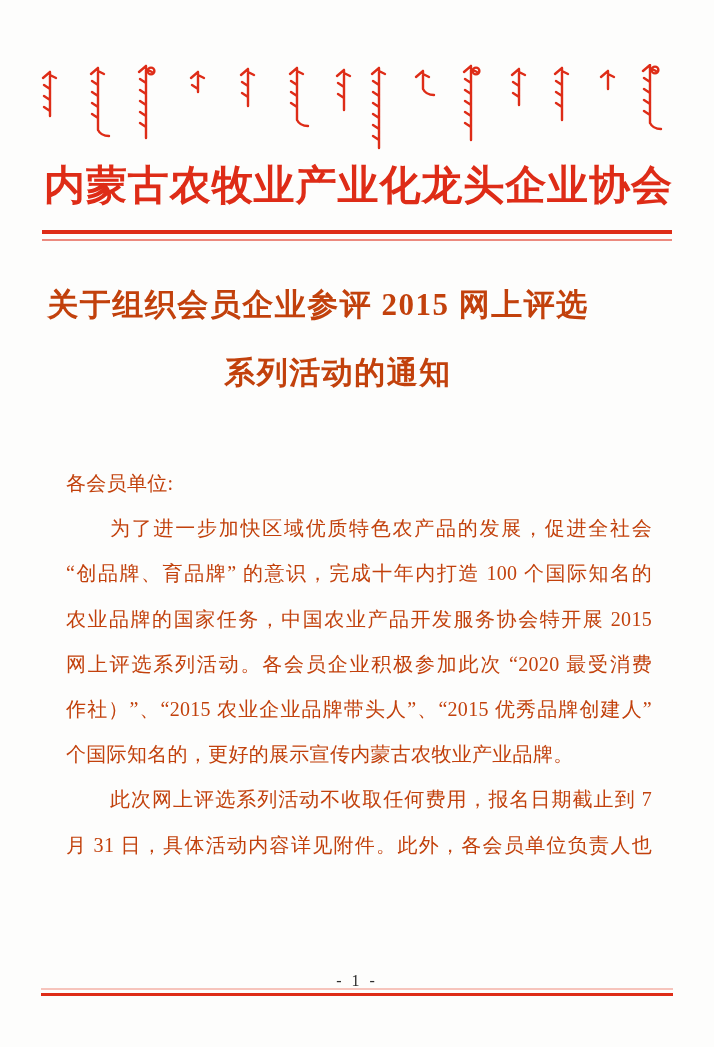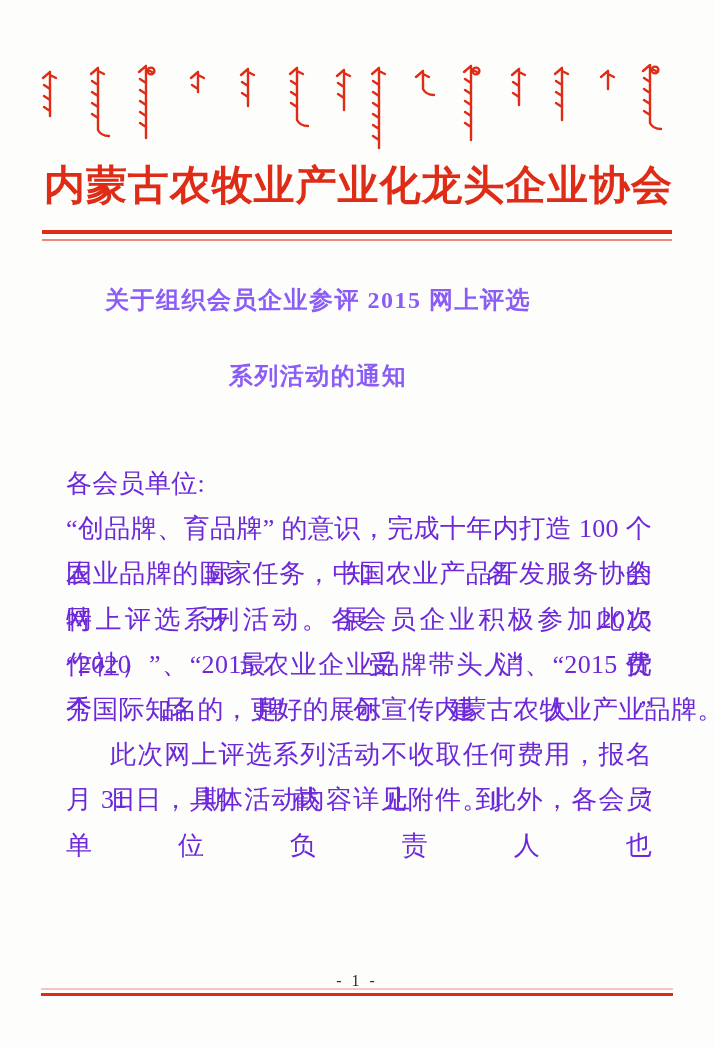--- a/index.html
+++ b/index.html
@@ -26,29 +26,29 @@
   }
   .rule-top-thick{
     position:absolute;left:42px;top:230px;width:630px;height:4px;
   }
   .rule-top-thin{
     position:absolute;left:42px;top:239px;width:630px;height:2px;opacity:.55;
   }
   
   .doc-title-line{
     position:absolute;left:0;width:636px;text-align:center;
-    font-size:24px;font-weight:bold;color:#8b5cf6;
+    font-size:31px;font-weight:bold;color:#c2410c;
     letter-spacing:1.5px;white-space:nowrap;
   }
   .doc-title-line.l1{top:284px;}
-  .doc-title-line.l2{top:360px;}
+  .doc-title-line.l2{top:352px;padding-left:20px;}
   
   .body-block{
     position:absolute;left:66px;top:461px;width:586px;
-    font-size:26px;color:#6d28d9;
+    font-size:20px;color:#c2410c;
   }
   .body-line{
     height:45.2px;line-height:45.2px;white-space:nowrap;
     letter-spacing:0.3px;
   }
   .body-line.j{
     white-space:normal;
     text-align:justify;
     -moz-text-align-last:justify;
     text-align-last:justify;
@@ -140,20 +140,21 @@
     </div>
 
   <div class="rule-top-thick" style="background: rgb(222, 44, 23);"></div>
   <div class="rule-top-thin" style="background: rgb(222, 44, 23);"></div>
 
   <div class="doc-title-line l1">关于组织会员企业参评 2015 网上评选</div>
   <div class="doc-title-line l2">系列活动的通知</div>
 
   <div class="body-block">
       <div class="body-line">各会员单位:</div>
+      <div class="body-line j ind">为了进一步加快区域优质特色农产品的发展，促进全社会</div>
       <div class="body-line j">“创品牌、育品牌” 的意识，完成十年内打造 100 个国际知名的</div>
       <div class="body-line j">农业品牌的国家任务，中国农业产品开发服务协会特开展 2015</div>
       <div class="body-line j">网上评选系列活动。各会员企业积极参加此次 “2020 最受消费</div>
       <div class="body-line j">作社）”、“2015 农业企业品牌带头人”、“2015 优秀品牌创建人”</div>
       <div class="body-line">个国际知名的，更好的展示宣传内蒙古农牧业产业品牌。</div>
       <div class="body-line j ind">此次网上评选系列活动不收取任何费用，报名日期截止到 7</div>
       <div class="body-line j">月 31 日，具体活动内容详见附件。此外，各会员单位负责人也</div>
     </div>
 
   <div class="page-number">- 1 -</div>

